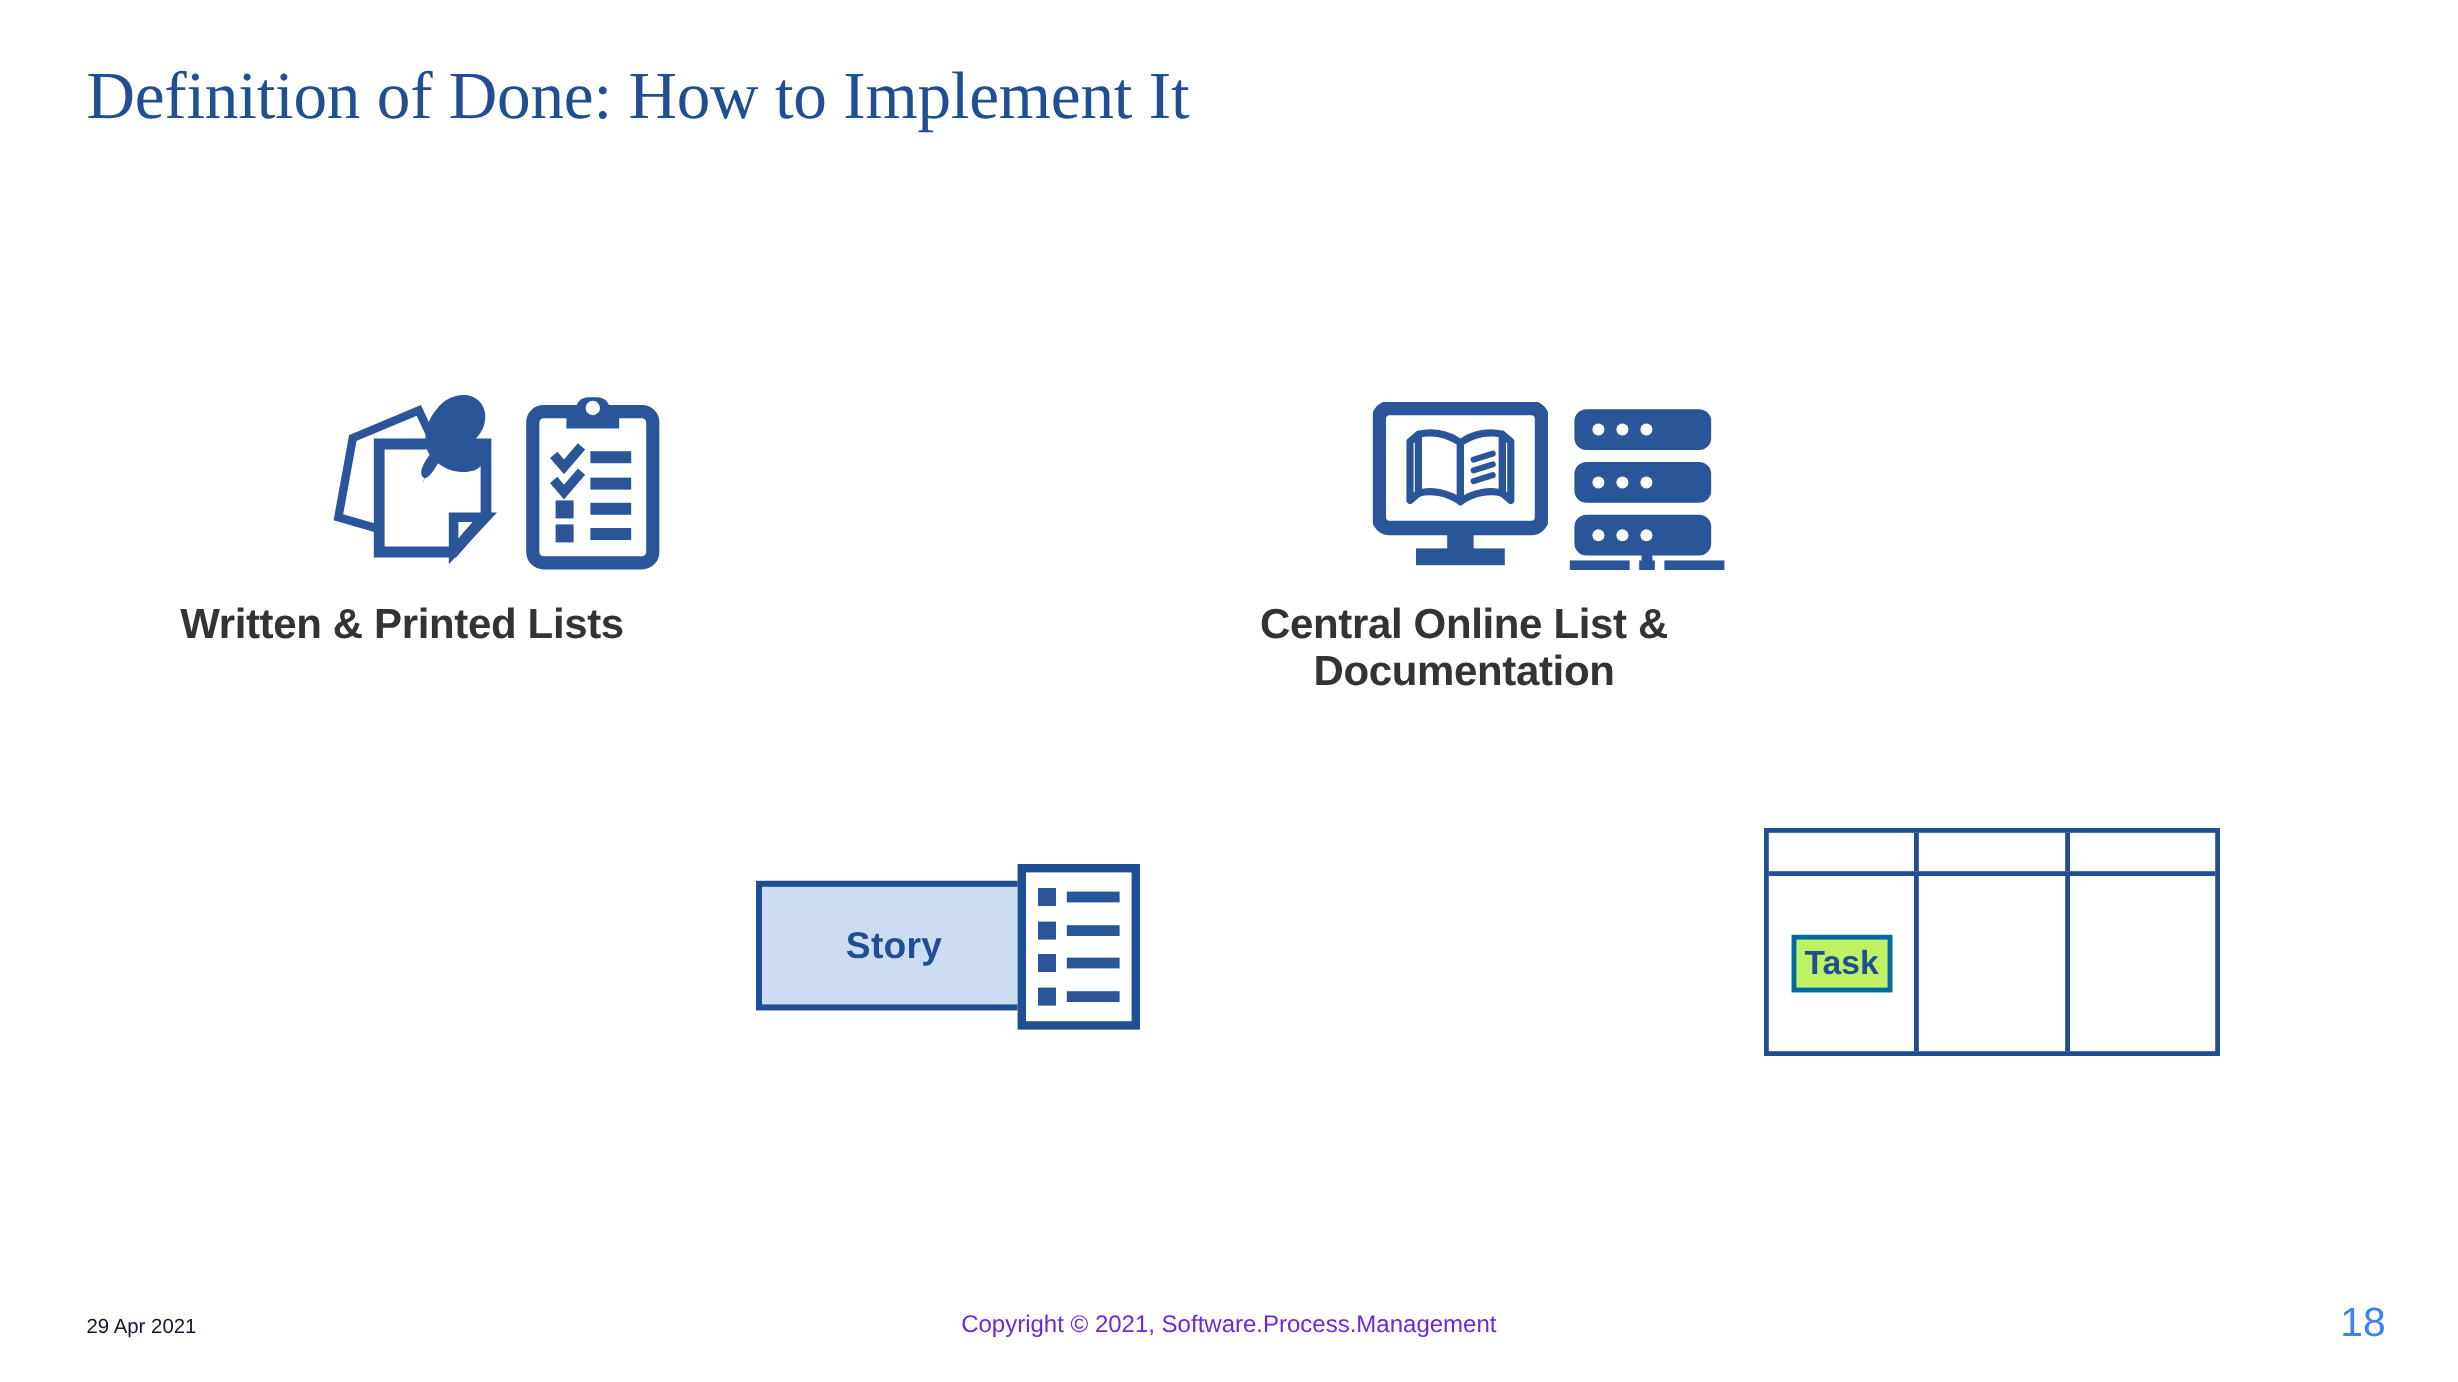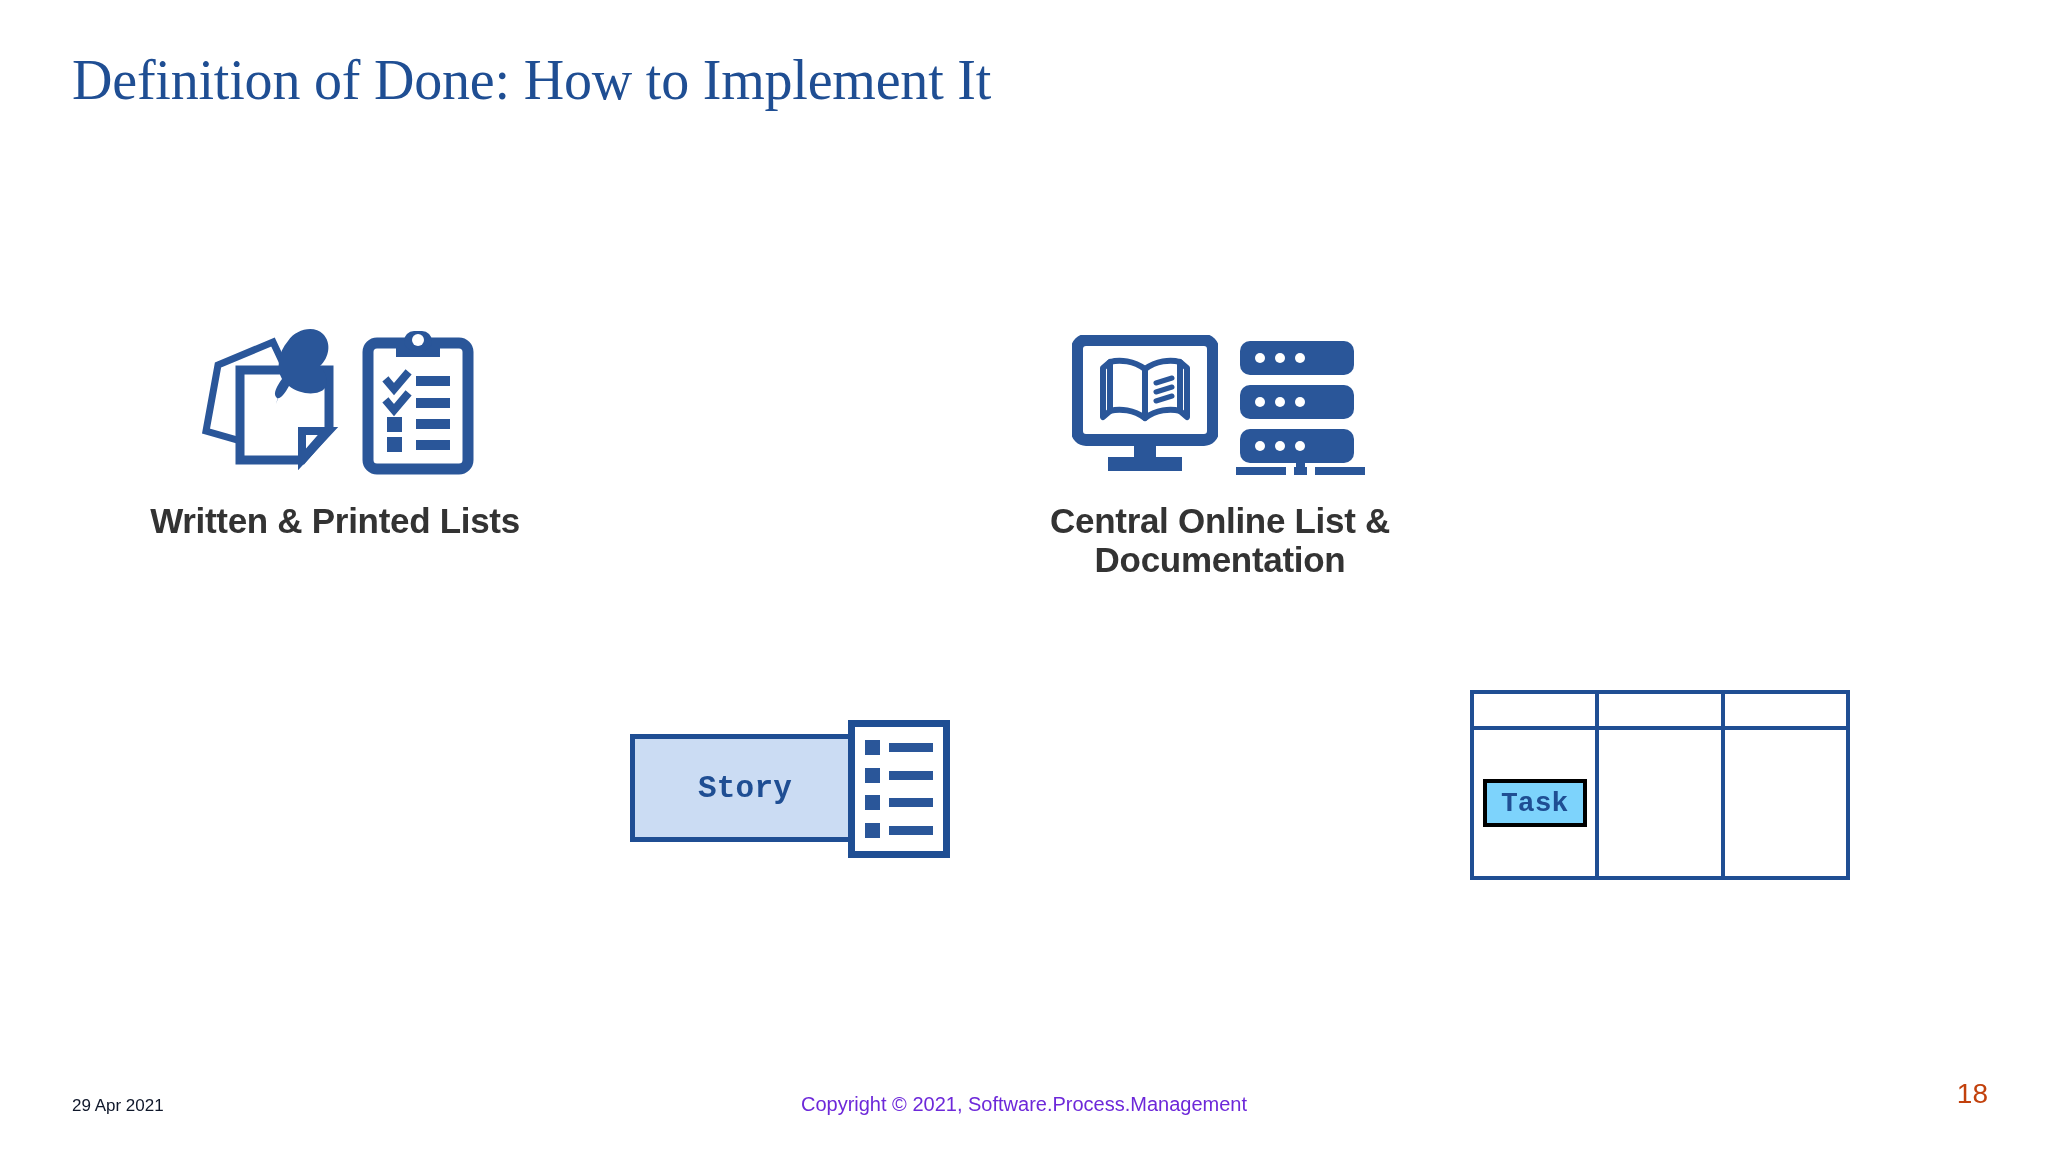--- a/index.html
+++ b/index.html
@@ -41,23 +41,22 @@
   
   .quad {
     position: absolute;
     text-align: center;
   }
   .quad-art {
     position: relative;
     height: 160px;
     display: flex;
     align-items: flex-end;
-    justify-content: center;
+    justify-content: flex-end;
     gap: 18px;
-    font-family: Liberation Mono, monospace;
   }
   .quad-label {
     font-family: "Liberation Sans", sans-serif;
     font-size: 35px;
     font-weight: bold;
     color: #333333;
     line-height: 1.12;
     letter-spacing: -0.3px;
     margin-top: 26px;
   }
@@ -156,24 +155,24 @@
     position: relative;
     box-sizing: border-box;
   }
   .board-col + .board-col { border-left: 4px solid #1F4E93; }
   .board-body .board-col {
     display: flex;
     align-items: center;
     justify-content: center;
   }
   .task-card {
-    width: 104px;
+    width: 84px;
     height: 48px;
-    background: #7dd3fc;
-    border: 4px solid #000000;
+    background: #bef264;
+    border: 4px solid #0369a1;
     box-sizing: border-box;
     display: flex;
     align-items: center;
     justify-content: center;
   }
   .task-card-text {
     font-size: 28px;
     font-weight: bold;
     color: #1F4E93;
   }
@@ -191,23 +190,23 @@
     left: 0;
     right: 0;
     bottom: 36px;
     text-align: center;
     font-size: 20px;
     color: #6d28d9;
   }
   .footer-page {
     position: absolute;
     right: 60px;
-    bottom: 42px;
-    font-size: 28px;
-    color: #c2410c;
+    bottom: 30px;
+    font-size: 34px;
+    color: #3b82f6;
   }
 </style>
 </head>
 <body>
 
 <div class="slide">
 
   <div class="slide-title">Definition of Done: How to Implement It</div>
 
   <div class="quad" id="quad-central">

